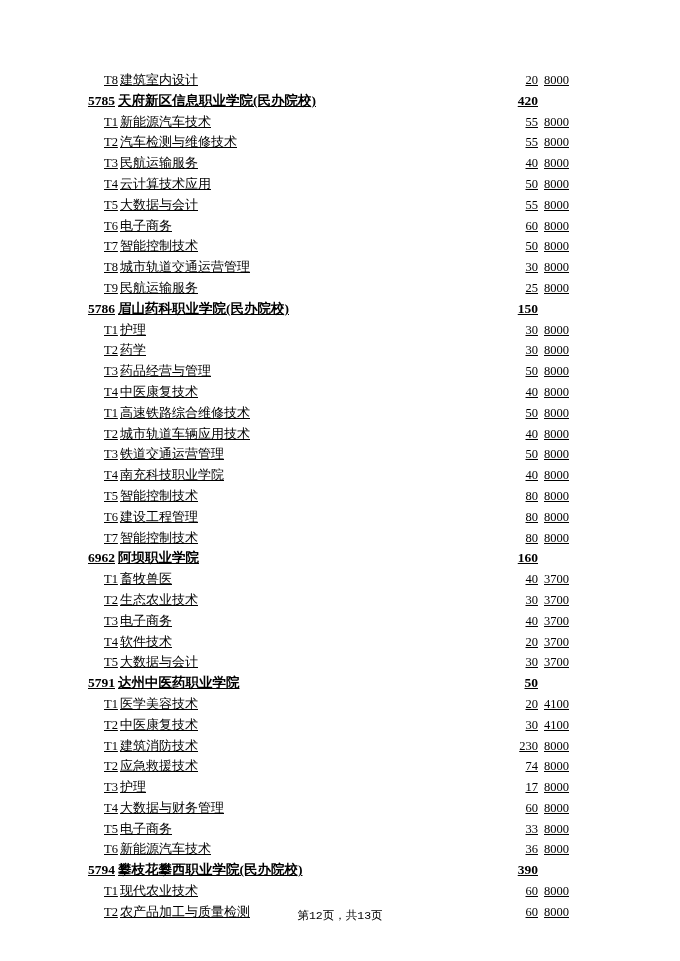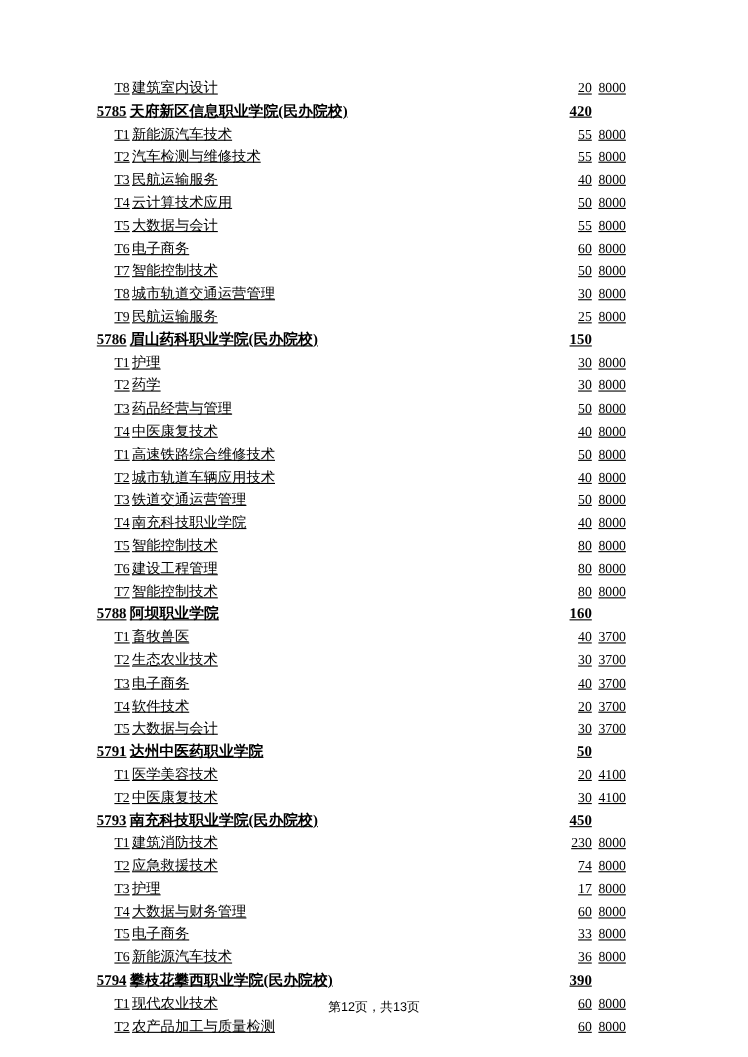--- a/index.html
+++ b/index.html
@@ -82,21 +82,21 @@
     font-size: 12.5px;
   }
 
   .footer {
     position: absolute;
     left: 0;
     right: 0;
     bottom: 38px;
     text-align: center;
     font-size: 11.5px;
-    font-family: Liberation Sans, sans-serif;
+    font-family: Liberation Mono, monospace;
     color: #000;
   }
 </style>
 </head>
 <body>
 
 <div class="page">
   <table class="doc-table">
     <colgroup>
       <col class="c-code">
@@ -237,21 +237,21 @@
           <td class="plan">80</td>
           <td class="fee">8000</td>
         </tr>
         <tr class="major">
           <td class="code">T7</td>
           <td class="name">智能控制技术</td>
           <td class="plan">80</td>
           <td class="fee">8000</td>
         </tr>
         <tr class="school">
-          <td class="code">5788</td>
+          <td class="code">6962</td>
           <td class="name">阿坝职业学院</td>
           <td class="plan">160</td>
           <td class="fee"></td>
         </tr>
         <tr class="major">
           <td class="code">T1</td>
           <td class="name">畜牧兽医</td>
           <td class="plan">40</td>
           <td class="fee">3700</td>
         </tr>
@@ -290,26 +290,20 @@
           <td class="name">医学美容技术</td>
           <td class="plan">20</td>
           <td class="fee">4100</td>
         </tr>
         <tr class="major">
           <td class="code">T2</td>
           <td class="name">中医康复技术</td>
           <td class="plan">30</td>
           <td class="fee">4100</td>
         </tr>
-        <tr class="school">
-          <td class="code">5793</td>
-          <td class="name">南充科技职业学院(民办院校)</td>
-          <td class="plan">450</td>
-          <td class="fee"></td>
-        </tr>
         <tr class="major">
           <td class="code">T1</td>
           <td class="name">建筑消防技术</td>
           <td class="plan">230</td>
           <td class="fee">8000</td>
         </tr>
         <tr class="major">
           <td class="code">T2</td>
           <td class="name">应急救援技术</td>
           <td class="plan">74</td>

